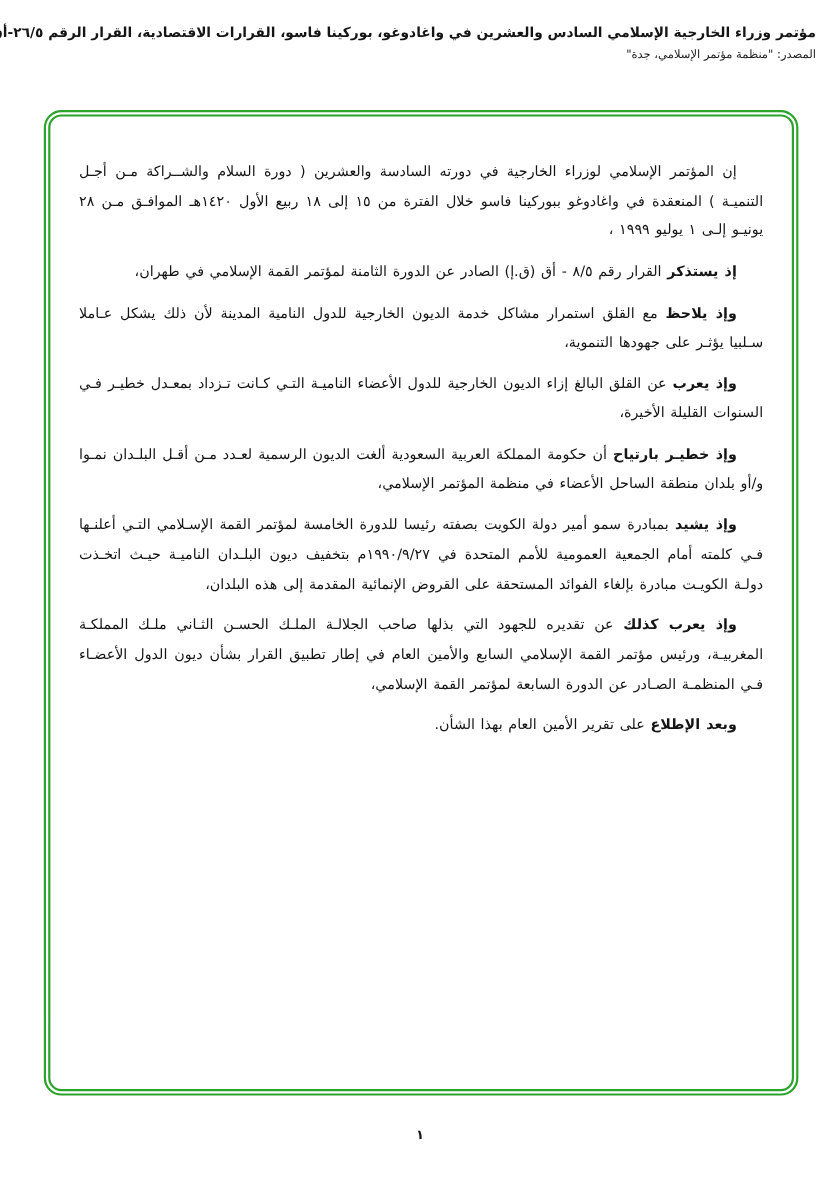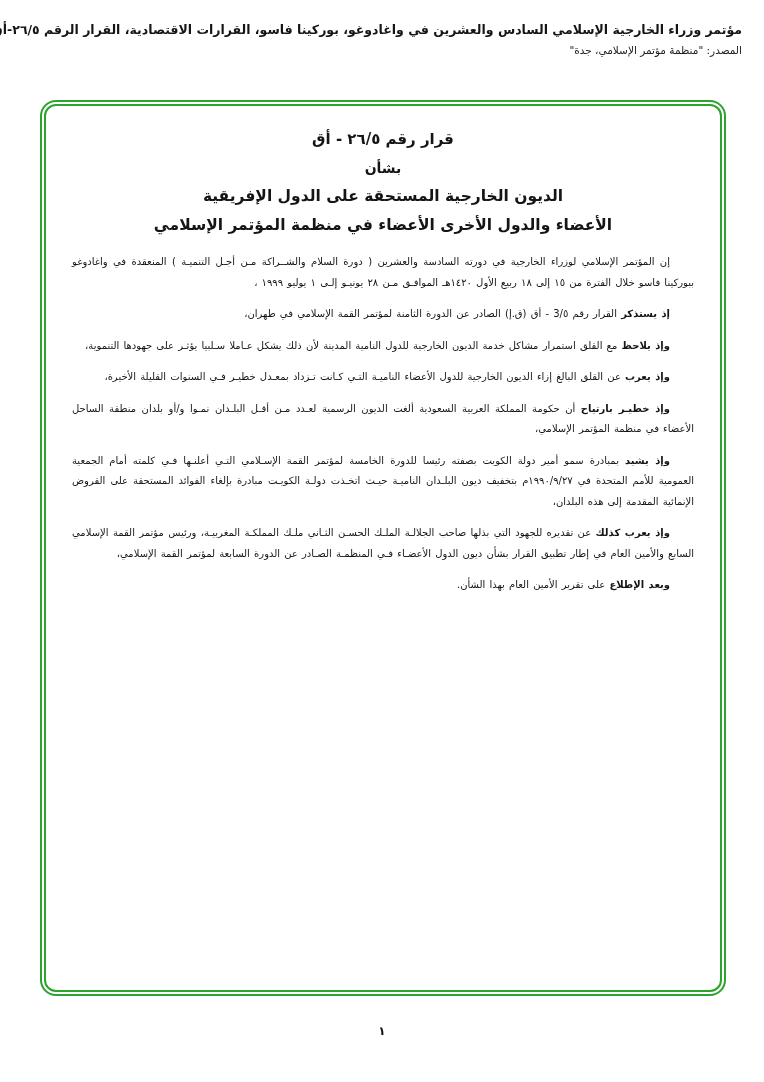--- a/index.html
+++ b/index.html
@@ -51,21 +51,21 @@
     overflow: hidden;
   }
   
   .title-block { text-align: center; margin-top: 4px; }
   .t-number { font-size: 15px; font-weight: bold; }
   .t-about  { font-size: 14px; font-weight: bold; margin-top: 12px; }
   .t-subject { font-size: 15.5px; font-weight: bold; margin-top: 11px; }
   
   .body-text { margin-top: 18px; }
   .para {
-    font-size: 10px;
+    font-size: 13px;
     line-height: 2.05;
     text-align: justify;
     text-indent: 24px;
     margin-top: 11px;
     word-spacing: 1px;
   }
   .para .lead { font-weight: bold; margin-top: 42px; }
   
   .page-number {
     position: absolute;
@@ -81,30 +81,24 @@
 <div class="page">
 
   <div class="running-header">
     <div class="running-title">مؤتمر وزراء الخارجية الإسلامي السادس والعشرين في واغادوغو، بوركينا فاسو، القرارات الاقتصادية، القرار الرقم ٢٦/٥-أق</div>
     <div class="running-source">المصدر:  "منظمة مؤتمر الإسلامي، جدة"</div>
   </div>
 
   <div class="frame-outer">
     <div class="frame-inner">
 
-      <div class="title-block">
-        <div class="t-number">قرار رقم ٢٦/٥ - أق</div>
-        <div class="t-about">بشأن</div>
-        <div class="t-subject">الديون الخارجية المستحقة على الدول الإفريقية</div>
-        <div class="t-subject">الأعضاء والدول الأخرى الأعضاء في منظمة المؤتمر الإسلامي</div>
-      </div>
 
       <div class="body-text">
         <p class="para"><strong class="lead"></strong><span>إن المؤتمر الإسلامي لوزراء الخارجية في دورته السادسة والعشرين ( دورة السلام والشــراكة مـن أجـل التنميـة ) المنعقدة في واغادوغو ببوركينا فاسو خلال الفترة من ١٥ إلى ١٨ ربيع الأول ١٤٢٠هـ الموافـق مـن ٢٨ يونيـو إلـى ١ يوليو ١٩٩٩ ،</span></p>
-        <p class="para"><strong class="lead">إذ يستذكر</strong><span> القرار رقم 3/٥ - أق (ق.إ) الصادر عن الدورة الثامنة لمؤتمر القمة الإسلامي في طهران،</span></p>
+        <p class="para"><strong class="lead">إذ يستذكر</strong><span> القرار رقم ٨/٥ - أق (ق.إ) الصادر عن الدورة الثامنة لمؤتمر القمة الإسلامي في طهران،</span></p>
         <p class="para"><strong class="lead">وإذ يلاحظ</strong><span> مع القلق استمرار مشاكل خدمة الديون الخارجية للدول النامية المدينة لأن ذلك يشكل عـاملا سـلبيا يؤثـر على جهودها التنموية،</span></p>
         <p class="para"><strong class="lead">وإذ يعرب</strong><span> عن القلق البالغ إزاء الديون الخارجية للدول الأعضاء الناميـة التـي كـانت تـزداد بمعـدل خطيـر فـي السنوات القليلة الأخيرة،</span></p>
         <p class="para"><strong class="lead">وإذ خطيـر بارتياح</strong><span> أن حكومة المملكة العربية السعودية ألغت الديون الرسمية لعـدد مـن أقـل البلـدان نمـوا و/أو بلدان منطقة الساحل الأعضاء في منظمة المؤتمر الإسلامي،</span></p>
         <p class="para"><strong class="lead">وإذ يشيد</strong><span> بمبادرة سمو أمير دولة الكويت بصفته رئيسا للدورة الخامسة لمؤتمر القمة الإسـلامي التـي أعلنـها فـي كلمته أمام الجمعية العمومية للأمم المتحدة في ١٩٩٠/٩/٢٧م بتخفيف ديون البلـدان الناميـة حيـث اتخـذت دولـة الكويـت مبادرة بإلغاء الفوائد المستحقة على القروض الإنمائية المقدمة إلى هذه البلدان،</span></p>
         <p class="para"><strong class="lead">وإذ يعرب كذلك</strong><span> عن تقديره للجهود التي بذلها صاحب الجلالـة الملـك الحسـن الثـاني ملـك المملكـة المغربيـة، ورئيس مؤتمر القمة الإسلامي السابع والأمين العام في إطار تطبيق القرار بشأن ديون الدول الأعضـاء فـي المنظمـة الصـادر عن الدورة السابعة لمؤتمر القمة الإسلامي،</span></p>
         <p class="para"><strong class="lead">وبعد الإطلاع</strong><span> على تقرير الأمين العام بهذا الشأن.</span></p>
       </div>
 
     </div>
   </div>

